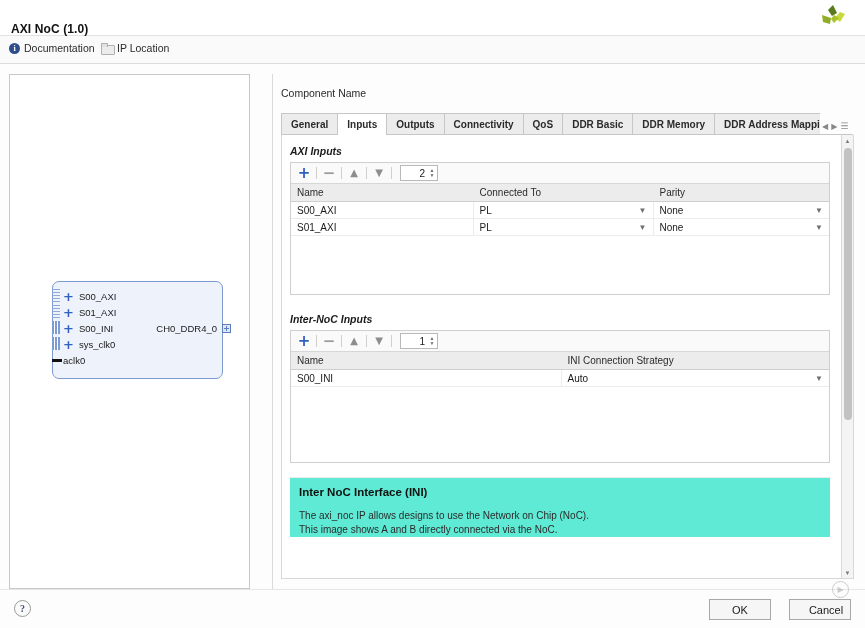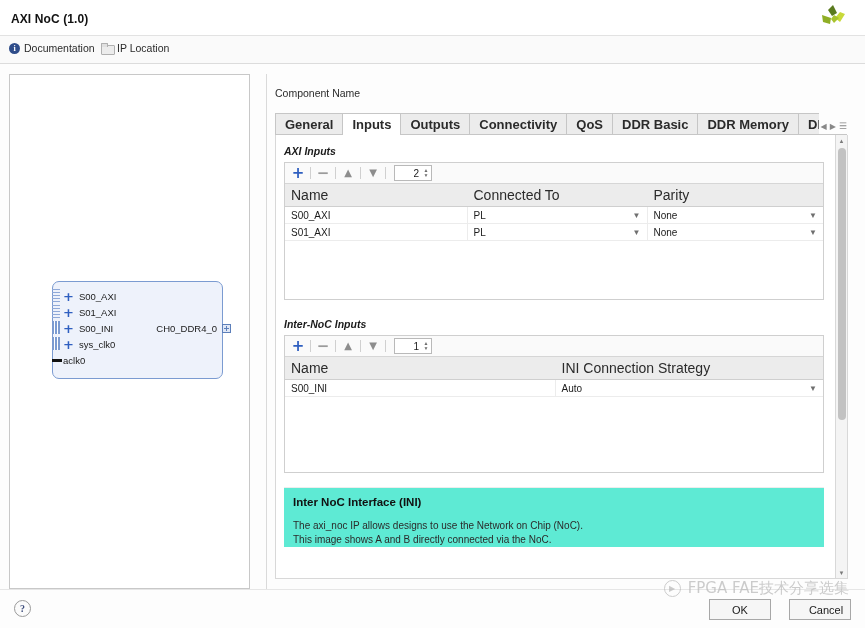--- a/index.html
+++ b/index.html
@@ -14,21 +14,21 @@
   }
   #app { position: relative; width: 865px; height: 628px; background:#fdfdfd; }
 
   
   .titlebar {
     position:absolute; left:0; top:0; width:865px; height:36px;
     background:#ffffff;
     border-bottom:1px solid #e2e2e2;
   }
   .title-text {
-    position:absolute; left:11px; top:12px;
+    position:absolute; left:11px; top:22px;
     font-size:12px; font-weight:bold; color:#111;
     letter-spacing:0.1px;
   }
   .logo {
     position:absolute; right:14px; top:1px; width:36px; height:32px;
   }
 
   
   .toolbar {
     position:absolute; left:0; top:36px; width:865px; height:28px;
@@ -100,21 +100,21 @@
     width:9px; height:9px; border:1px solid #5c7fba; background:#dfe7f6;
     position:relative;
   }
   .out-box::before, .out-box::after {
     content:""; position:absolute; left:1px; top:3px; width:5px; height:1px; background:#5c7fba;
   }
   .out-box::after { transform:rotate(90deg); }
 
   
   .config-panel {
-    position:absolute; left:266px; top:74px; width:590px; height:515px;
+    position:absolute; left:272px; top:74px; width:590px; height:515px;
     background:#fdfdfd; border-left:1px solid #dadada;
   }
   .comp-name-row {
     position:absolute; left:8px; top:9px; width:572px; height:20px;
     display:flex; align-items:center; gap:6px;
   }
   .comp-name-label { font-size:10.5px; color:#2b2b2b; }
   .comp-name-input {
     flex:1; height:18px; border:1px solid #b9b9b9; background:#ffffff;
     font-size:10.5px; padding:0 4px; color:#1a1a1a;
@@ -122,21 +122,21 @@
   }
 
   
   .tabbar {
     position:absolute; left:8px; top:39px; width:572px; height:22px;
     border-bottom:1px solid #c6c6c6;
     display:flex; align-items:flex-end;
   }
   .tab {
     height:21px; padding:0 9px; display:flex; align-items:center;
-    font-size:13px; font-weight:bold; color:#2b2b2b;
+    font-size:10px; font-weight:bold; color:#2b2b2b;
     background:#ececec; border:1px solid #c6c6c6; border-bottom:none;
     border-right:none; white-space:nowrap; cursor:default;
   }
   .tab:first-child { border-left:1px solid #c6c6c6; }
   .tab.active { background:#ffffff; position:relative; }
   .tab.active::after {
     content:""; position:absolute; left:0; right:0; bottom:-1px; height:1px; background:#fff;
   }
   .tab.clipped { overflow:hidden; max-width:106px; }
   .tab-nav {
@@ -185,21 +185,21 @@
   }
   .spin .arrows {
     width:9px; height:100%; display:flex; flex-direction:column;
     align-items:center; justify-content:center; color:#6d6d6d;
     font-size:5px; line-height:5px; padding-right:1px;
   }
 
   table.grid { width:100%; border-collapse:collapse; }
   table.grid th {
     background:#ececec; border-bottom:1px solid #cfcfcf;
-    font-size:14px; font-weight:normal; color:#2b2b2b;
+    font-size:10px; font-weight:normal; color:#2b2b2b;
     text-align:left; padding:3px 6px; height:17px;
   }
   table.grid td {
     border-bottom:1px solid #ececec; height:17px;
     font-size:10px; padding:2px 6px; color:#1a1a1a; vertical-align:middle;
   }
   td.readonly { color:#b3b3b3; }
   .cell-combo {
     display:flex; align-items:center; justify-content:space-between;
   }
@@ -479,16 +479,15 @@
   </div>
 
   <div class="footer">
     <div class="help-btn">?</div>
     <div class="btn ok">OK</div>
     <div class="btn cancel">Cancel</div>
   </div>
 
   <div class="watermark">
     <span class="wm-circle">▶</span>
-    <span>FPGA FAE技术分享选集</span>
   </div>
 
 </div>
 
 </body></html>

